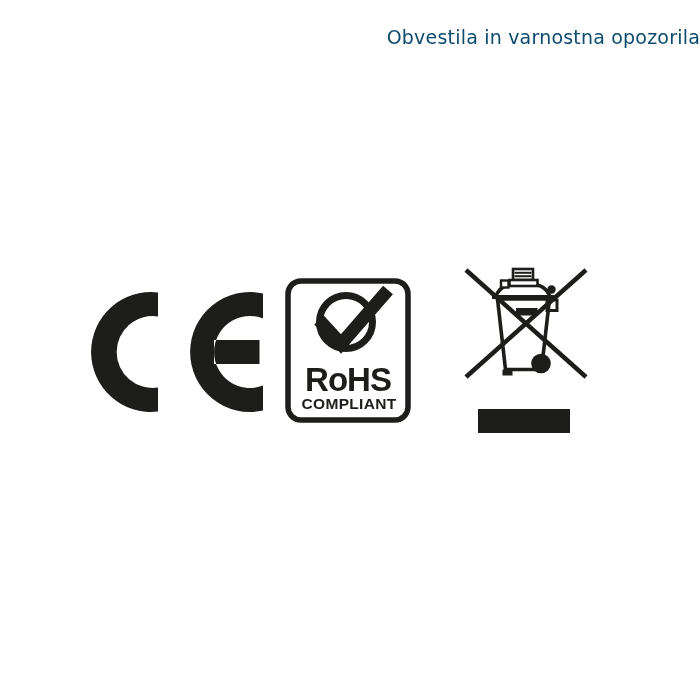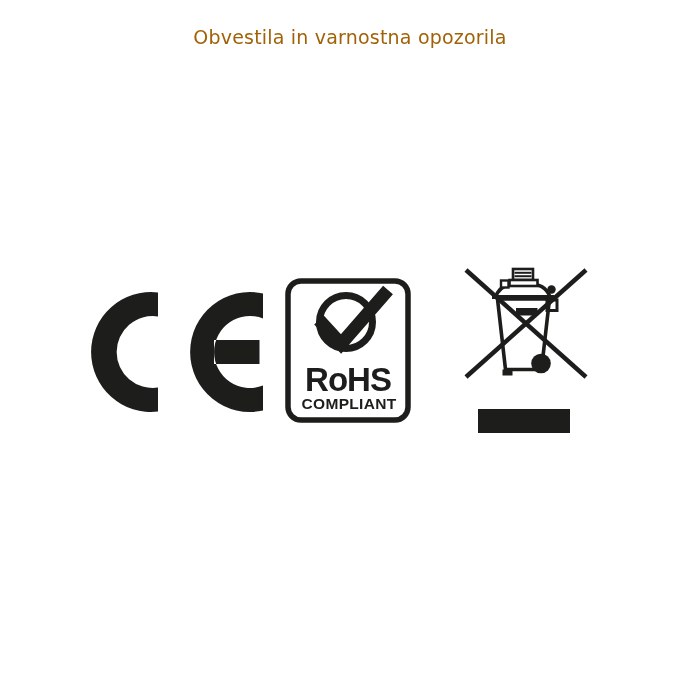--- a/index.html
+++ b/index.html
@@ -9,26 +9,26 @@
     height: 700px;
     background: #ffffff;
     overflow: hidden;
     font-family: "DejaVu Sans", sans-serif;
   }
   .page-title {
     position: absolute;
     top: 24px;
     left: 0;
     width: 700px;
-    text-align: center;
+    text-align: right;
     font-size: 19px;
     line-height: 26px;
     font-weight: 400;
     letter-spacing: 0.2px;
-    color: #a16207;
+    color: #0c4a6e;
     font-family: "DejaVu Sans", sans-serif;
   }
   .marks-svg {
     position: absolute;
     top: 0;
     left: 0;
   }
   .rohs-title-text {
     font-family: "Liberation Sans", sans-serif;
     font-weight: bold;

